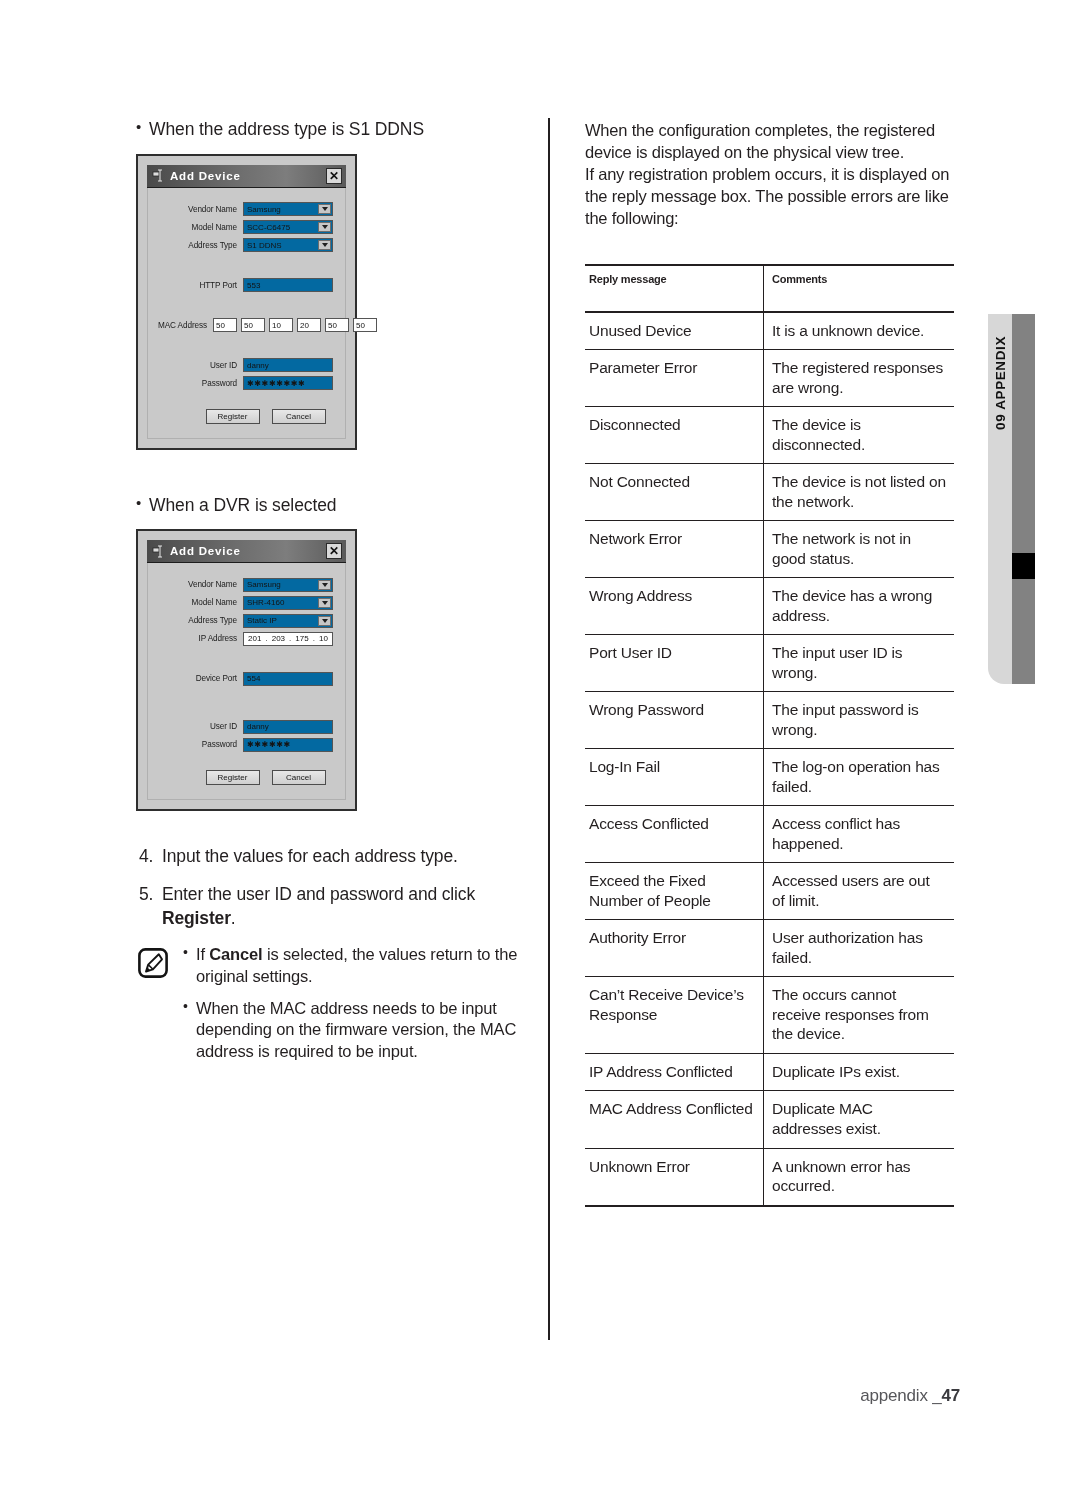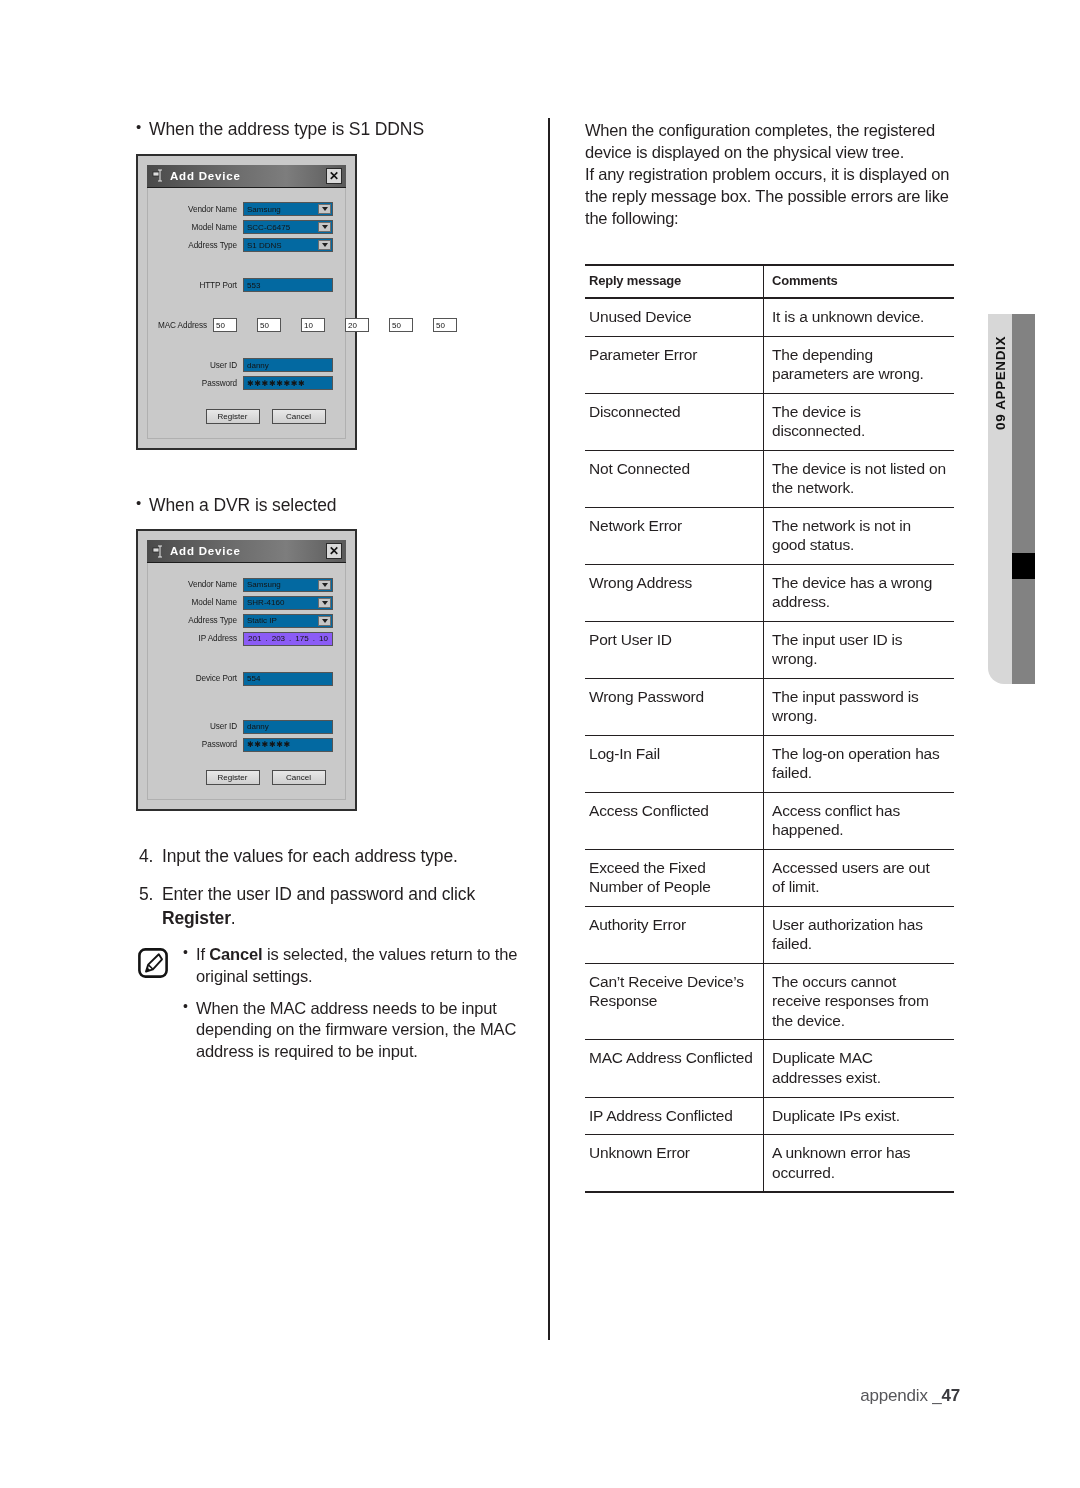--- a/index.html
+++ b/index.html
@@ -159,40 +159,40 @@
     border-left: 3px solid transparent;
     border-right: 3px solid transparent;
     border-top: 4px solid #202020;
   }
   .gap-md { height: 22px; }
   .gap-lg { height: 30px; }
 
   .mac-wrap {
     flex: 1 1 auto;
     display: flex;
-    gap: 20px;
+    gap: 4px;
     justify-content: center;
   }
   .mac-box {
     width: 24px;
     height: 14px;
     background: #fff;
     border: 1px solid #555;
     box-sizing: border-box;
     font-size: 8px;
     color: #141414;
     padding-left: 2px;
     display: flex;
     align-items: center;
   }
 
   .ip-wrap {
     flex: 1 1 auto;
     height: 14px;
-    background: #8b5cf6;
+    background: #ffffff;
     border: 1px solid #555;
     box-sizing: border-box;
     display: flex;
     align-items: center;
     justify-content: space-evenly;
     font-size: 8px;
     color: #141414;
   }
   .ip-seg { display:inline-block; }
   .ip-dot { display:inline-block; }
@@ -293,23 +293,23 @@
     text-align: left;
     vertical-align: top;
     font-size: 15.5px;
     line-height: 1.26;
     letter-spacing: -0.2px;
     padding: 8px 8px 9px 8px;
     border-bottom: 1.6px solid #231f20;
   }
   table.errtbl th {
     font-weight: bold;
-    font-size: 13px;
+    font-size: 11px;
     padding-top: 7px;
-    padding-bottom: 8px;
+    padding-bottom: 24px;
   }
   table.errtbl thead tr th {
     border-top: 2.6px solid #231f20;
     border-bottom: 2.2px solid #231f20;
   }
   table.errtbl tbody tr:last-child td {
     border-bottom: 2.6px solid #231f20;
   }
   table.errtbl th:first-child,
   table.errtbl td:first-child {
@@ -609,21 +609,21 @@
           <th>Comments</th>
         </tr>
       </thead>
       <tbody id="errtbl-body">
           <tr>
             <td>Unused Device</td>
             <td>It is a unknown device.</td>
           </tr>
           <tr>
             <td>Parameter Error</td>
-            <td>The depending parameters are wrong.</td>
+            <td>The registered responses are wrong.</td>
           </tr>
           <tr>
             <td>Disconnected</td>
             <td>The device is disconnected.</td>
           </tr>
           <tr>
             <td>Not Connected</td>
             <td>The device is not listed on the network.</td>
           </tr>
           <tr>
@@ -656,26 +656,26 @@
           </tr>
           <tr>
             <td>Authority Error</td>
             <td>User authorization has failed.</td>
           </tr>
           <tr>
             <td>Can’t Receive Device’s Response</td>
             <td>The occurs cannot receive responses from the device.</td>
           </tr>
           <tr>
+            <td>IP Address Conflicted</td>
+            <td>Duplicate IPs exist.</td>
+          </tr>
+          <tr>
             <td>MAC Address Conflicted</td>
             <td>Duplicate MAC addresses exist.</td>
-          </tr>
-          <tr>
-            <td>IP Address Conflicted</td>
-            <td>Duplicate IPs exist.</td>
           </tr>
           <tr>
             <td>Unknown Error</td>
             <td>A unknown error has occurred.</td>
           </tr>
         </tbody>
     </table>
   </div>
 
   <div class="sidetab">

